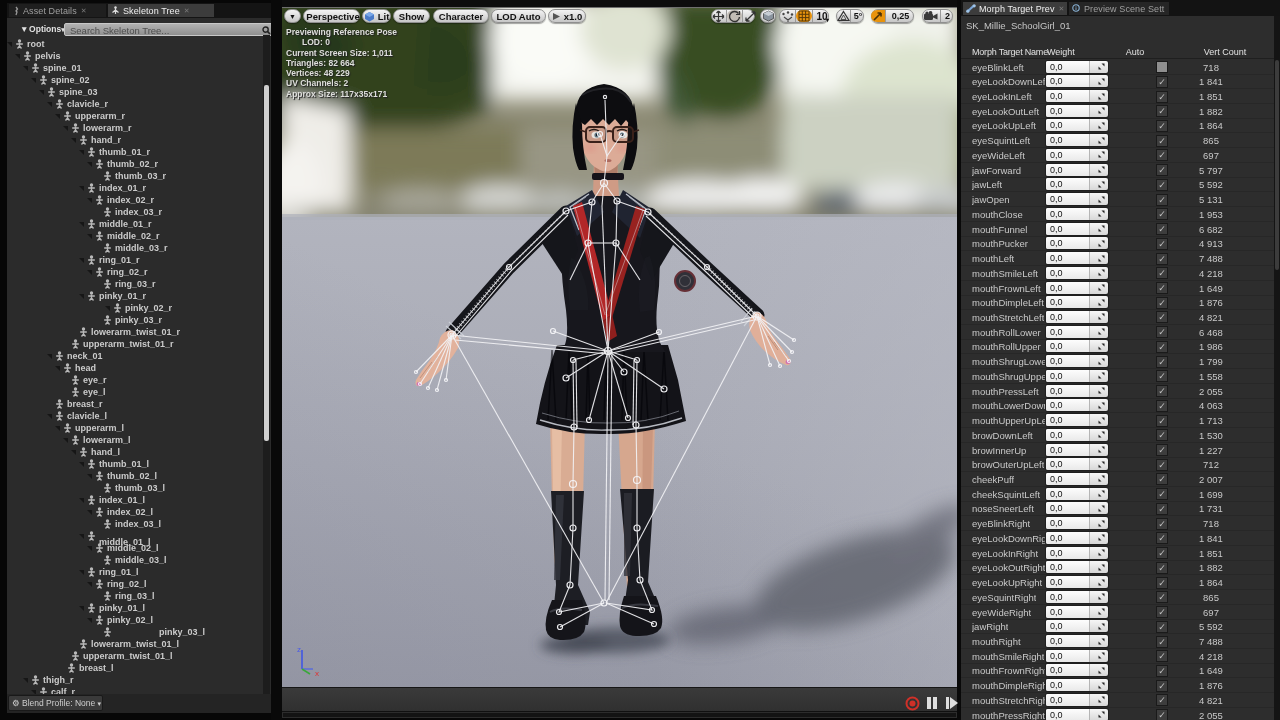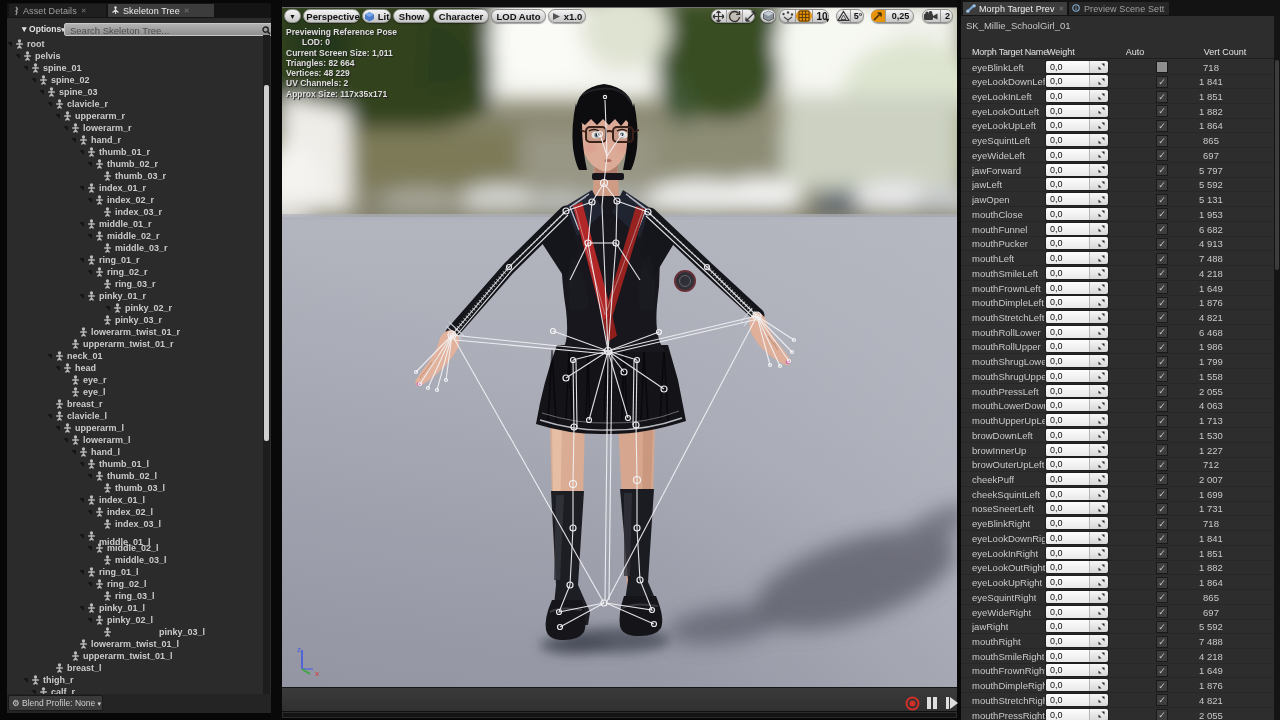--- a/index.html
+++ b/index.html
@@ -449,21 +449,21 @@
           </svg>
           <span style="position:absolute;left:84px;top:0;">lowerarm_twist_01_l</span>
         </div>
         <div class="trow" style="left:0;top:615px;width:256px;">
           <svg class="bicon" style="left:64px;" width="9" height="10" viewBox="0 0 9 10">
             <circle cx="4.5" cy="2" r="1.7" fill="#b9b9b9"></circle>
             <path d="M4.5 3.5 V7 M1.2 5 H7.8 M4.5 7 L2.5 9.5 M4.5 7 L6.5 9.5" stroke="#b9b9b9" stroke-width="1.3" fill="none"></path>
           </svg>
           <span style="position:absolute;left:76px;top:0;">upperarm_twist_01_l</span>
         </div>
-        <div class="trow" style="left:0;top:627px;width:214px;text-decoration:underline;">
+        <div class="trow" style="left:12px;top:627px;width:214px;text-decoration:underline;">
           <svg class="bicon" style="left:48px;" width="9" height="10" viewBox="0 0 9 10">
             <circle cx="4.5" cy="2" r="1.7" fill="#b9b9b9"></circle>
             <path d="M4.5 3.5 V7 M1.2 5 H7.8 M4.5 7 L2.5 9.5 M4.5 7 L6.5 9.5" stroke="#b9b9b9" stroke-width="1.3" fill="none"></path>
           </svg>
           <span style="position:absolute;left:60px;top:0;">breast_l</span>
         </div>
         <div class="trow" style="left:0;top:639px;width:256px;">
           <span style="position:absolute;left:16px;top:4px;width:0;height:0;border-left:5px solid transparent;border-top:5px solid #161616;"></span>
           <svg class="bicon" style="left:24px;" width="9" height="10" viewBox="0 0 9 10">
             <circle cx="4.5" cy="2" r="1.7" fill="#b9b9b9"></circle>

